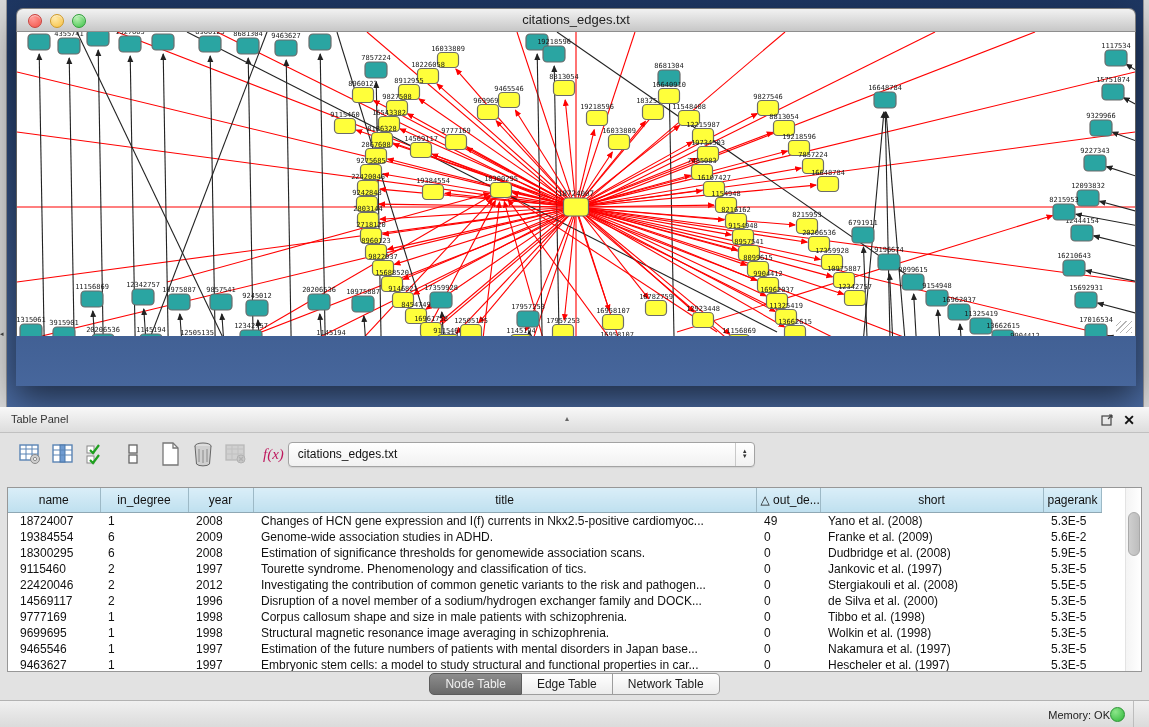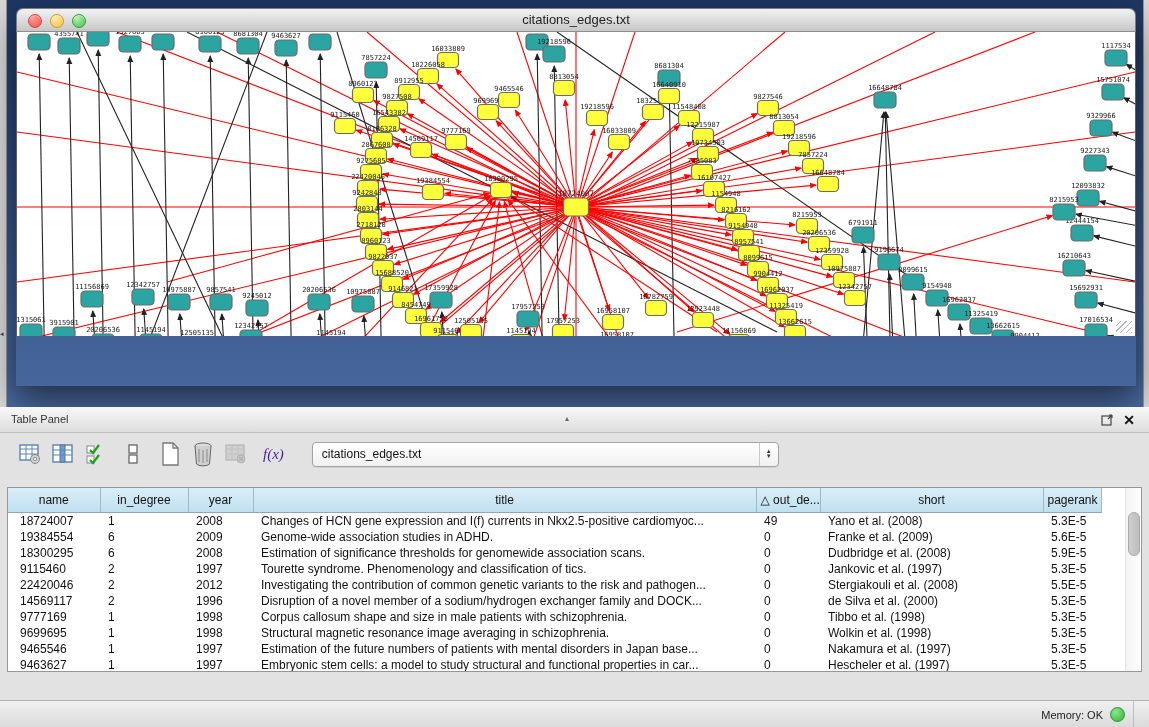--- a/index.html
+++ b/index.html
@@ -35,21 +35,21 @@
                 border-bottom:1px solid #c0c0c0;position:relative;
                 font-size:11px;color:#333;line-height:25px;padding-left:11px}
   .splitter-arrow{position:absolute;left:565px;top:-1px;font-size:8px;color:#666}
   .panel-header-icons{position:absolute;right:14px;top:0;height:25px;display:flex;align-items:center;gap:9px}
   .float-icon svg{display:block}
   .panel-close{font-size:14px;font-weight:bold;color:#111;line-height:14px}
 
   .toolbar{height:42px;display:flex;align-items:center;padding-left:16px}
   .tool-btn{width:28px;height:28px;display:flex;align-items:center;justify-content:center;margin-right:5px}
   .tool-btn.gap{margin-right:9px}
-  .fx-label{font-size:15px;color:#4c1d95;font-family:"Liberation Serif",serif;font-style:italic;margin:0 28px 0 8px}
+  .fx-label{font-size:15px;color:#be185d;font-family:"Liberation Serif",serif;font-style:italic;margin:0 4px 0 8px}
   .table-select{width:456px;height:23px;background:linear-gradient(#ffffff,#f1f1f1);
       border:1px solid #a3a3a3;border-radius:4px;display:flex;align-items:center;
       font-size:12px;color:#111;padding-left:9px;position:relative;box-shadow:0 1px 1px rgba(0,0,0,.08)}
   .select-stepper{position:absolute;right:0;top:0;width:18px;height:100%;
       border-left:1px solid #c9c9c9;display:flex;flex-direction:column;align-items:center;justify-content:center;
       font-size:6px;color:#333;line-height:5px}
 
   .table-wrap{position:absolute;left:7px;top:80px;width:1133px;height:183px;
               background:#fff;border:1px solid #979797;overflow:hidden}
   table.data{border-collapse:collapse;table-layout:fixed;width:1093px}
@@ -70,21 +70,21 @@
   .tab{height:20px;line-height:20px;padding:0 15px;font-size:12px;color:#1c1c1c;
        background:linear-gradient(#ffffff,#ececec);border:1px solid #9d9d9d;border-left:none}
   .tab:first-child{border-left:1px solid #9d9d9d;border-radius:5px 0 0 5px}
   .tab:last-child{border-radius:0 5px 5px 0}
   .tab.selected{background:linear-gradient(#8d8d8d,#696969);color:#f1f1f1;border-color:#5c5c5c}
 
   
   .status-bar{position:absolute;left:0;top:700px;width:1149px;height:27px;
       background:linear-gradient(#f0f0f0,#dadada);border-top:1px solid #b2b2b2}
   .status-sep{position:absolute;left:1133px;top:0;bottom:0;width:1px;background:#bdbdbd}
-  .memory{position:absolute;right:24px;top:0;height:27px;display:flex;align-items:center;gap:7px;
+  .memory{position:absolute;right:24px;top:0;height:27px;display:flex;align-items:center;
       font-size:11px;color:#222}
   .mem-dot{width:13px;height:13px;border-radius:50%;
       background:radial-gradient(circle at 35% 30%,#8ce68a,#2fb73a);border:1px solid #2b9434}
 </style>
 </head>
 <body>
 
 <div class="desktop">
   <div class="edge-strip-left">
     <span class="collapse-arrow">◂</span>
@@ -863,21 +863,21 @@
             <td>Yano et al. (2008)</td>
             <td>5.3E-5</td>
           </tr>
           <tr>
             <td>19384554</td>
             <td>6</td>
             <td>2009</td>
             <td>Genome-wide association studies in ADHD.</td>
             <td>0</td>
             <td>Franke et al. (2009)</td>
-            <td>5.6E-5</td>
+            <td>5.6E-2</td>
           </tr>
           <tr>
             <td>18300295</td>
             <td>6</td>
             <td>2008</td>
             <td>Estimation of significance thresholds for genomewide association scans.</td>
             <td>0</td>
             <td>Dudbridge et al. (2008)</td>
             <td>5.9E-5</td>
           </tr>
@@ -944,20 +944,25 @@
             <td>Hescheler et al. (1997)</td>
             <td>5.3E-5</td>
           </tr>
         </tbody>
       </table>
     <div class="vscroll">
       <div class="thumb"></div>
     </div>
   </div>
 
+  <div class="tabs" id="tab-bar">
+      <div class="tab selected">Node Table</div>
+      <div class="tab">Edge Table</div>
+      <div class="tab">Network Table</div>
+    </div>
 </div>
 
 <div class="status-bar">
   <div class="status-sep"></div>
   <div class="memory">
     <span>Memory: OK</span>
     <span class="mem-dot"></span>
   </div>
 </div>
 

